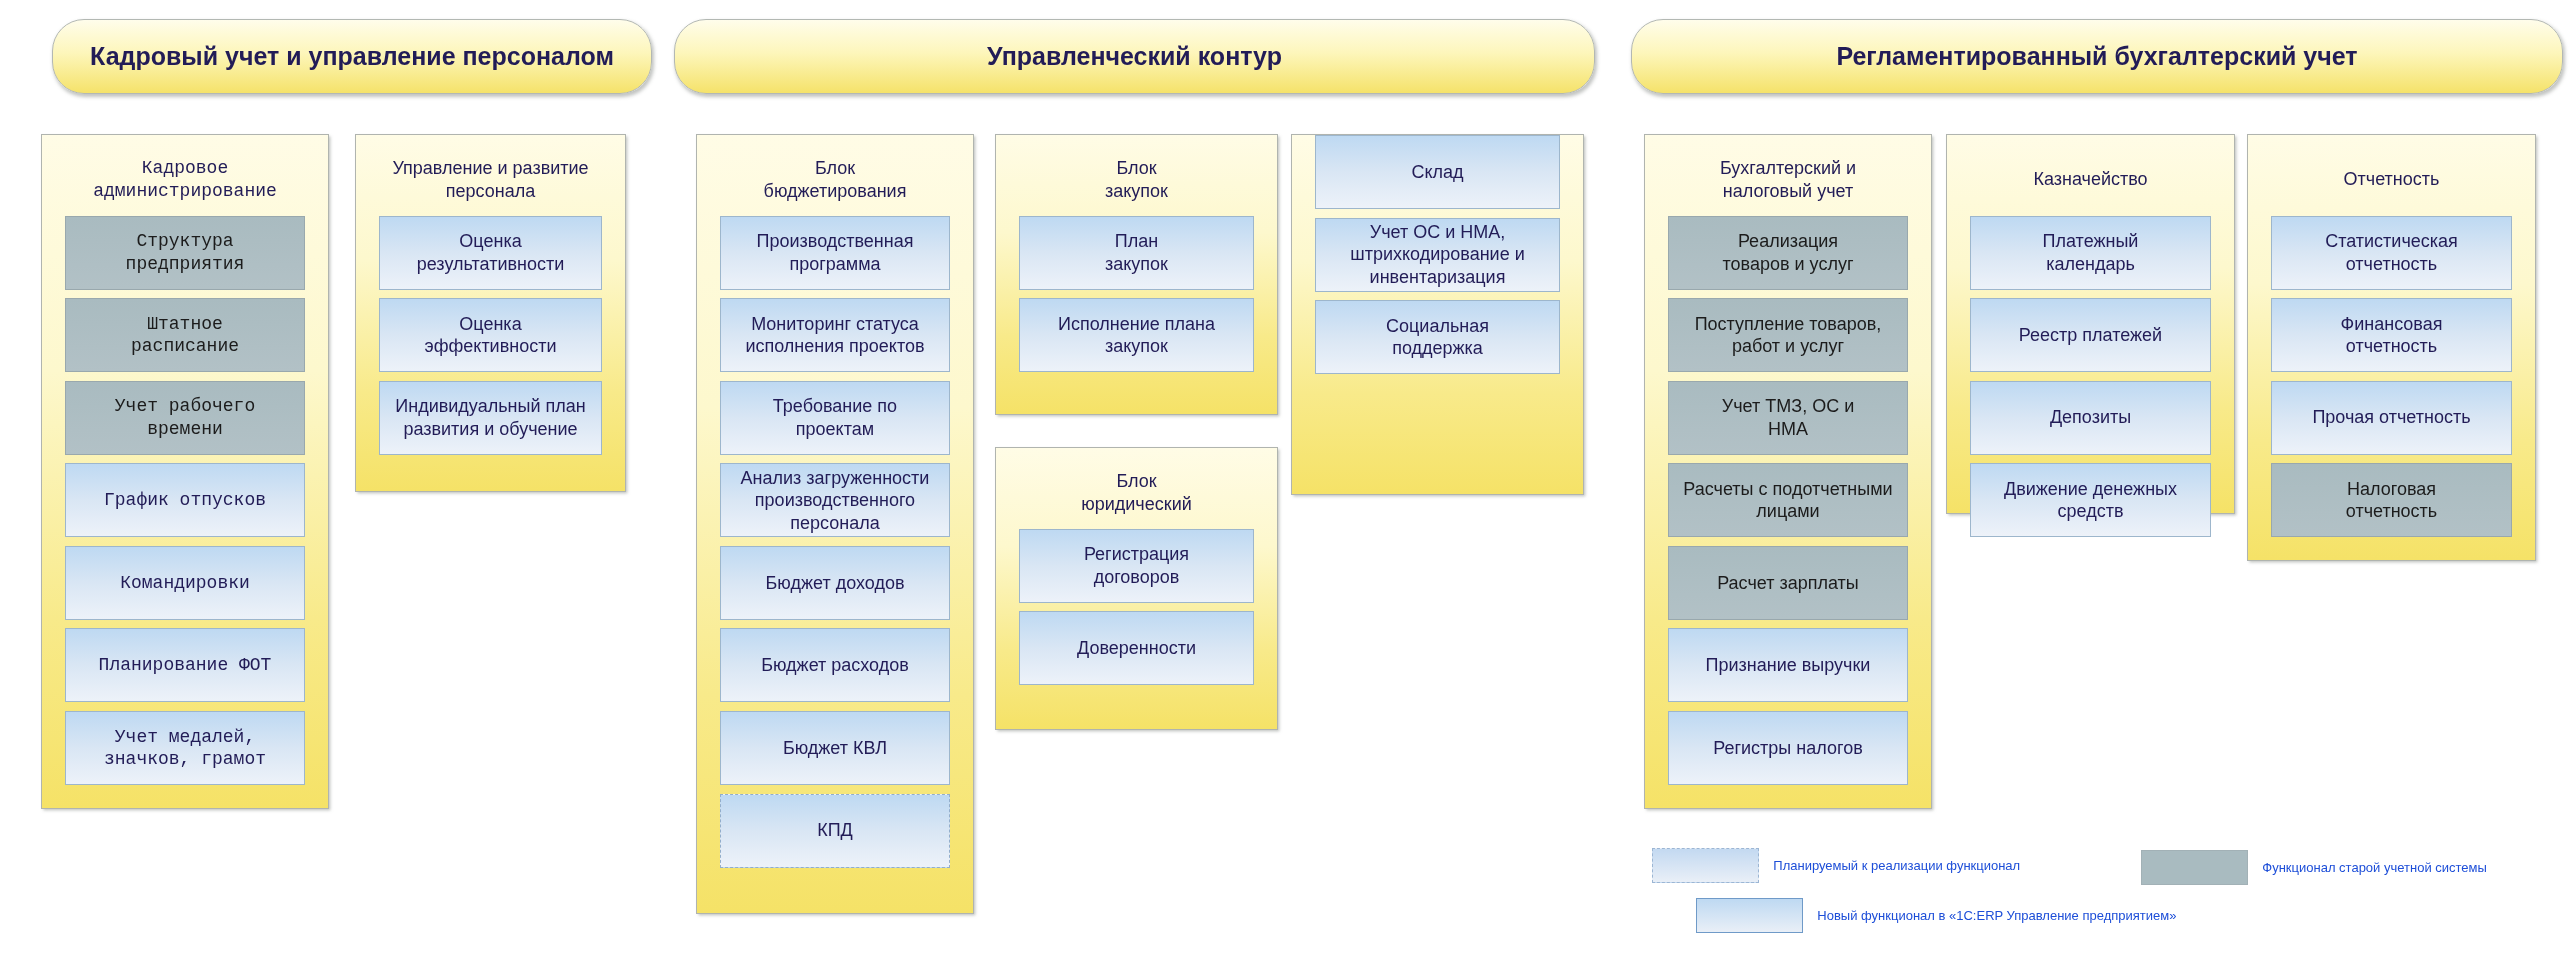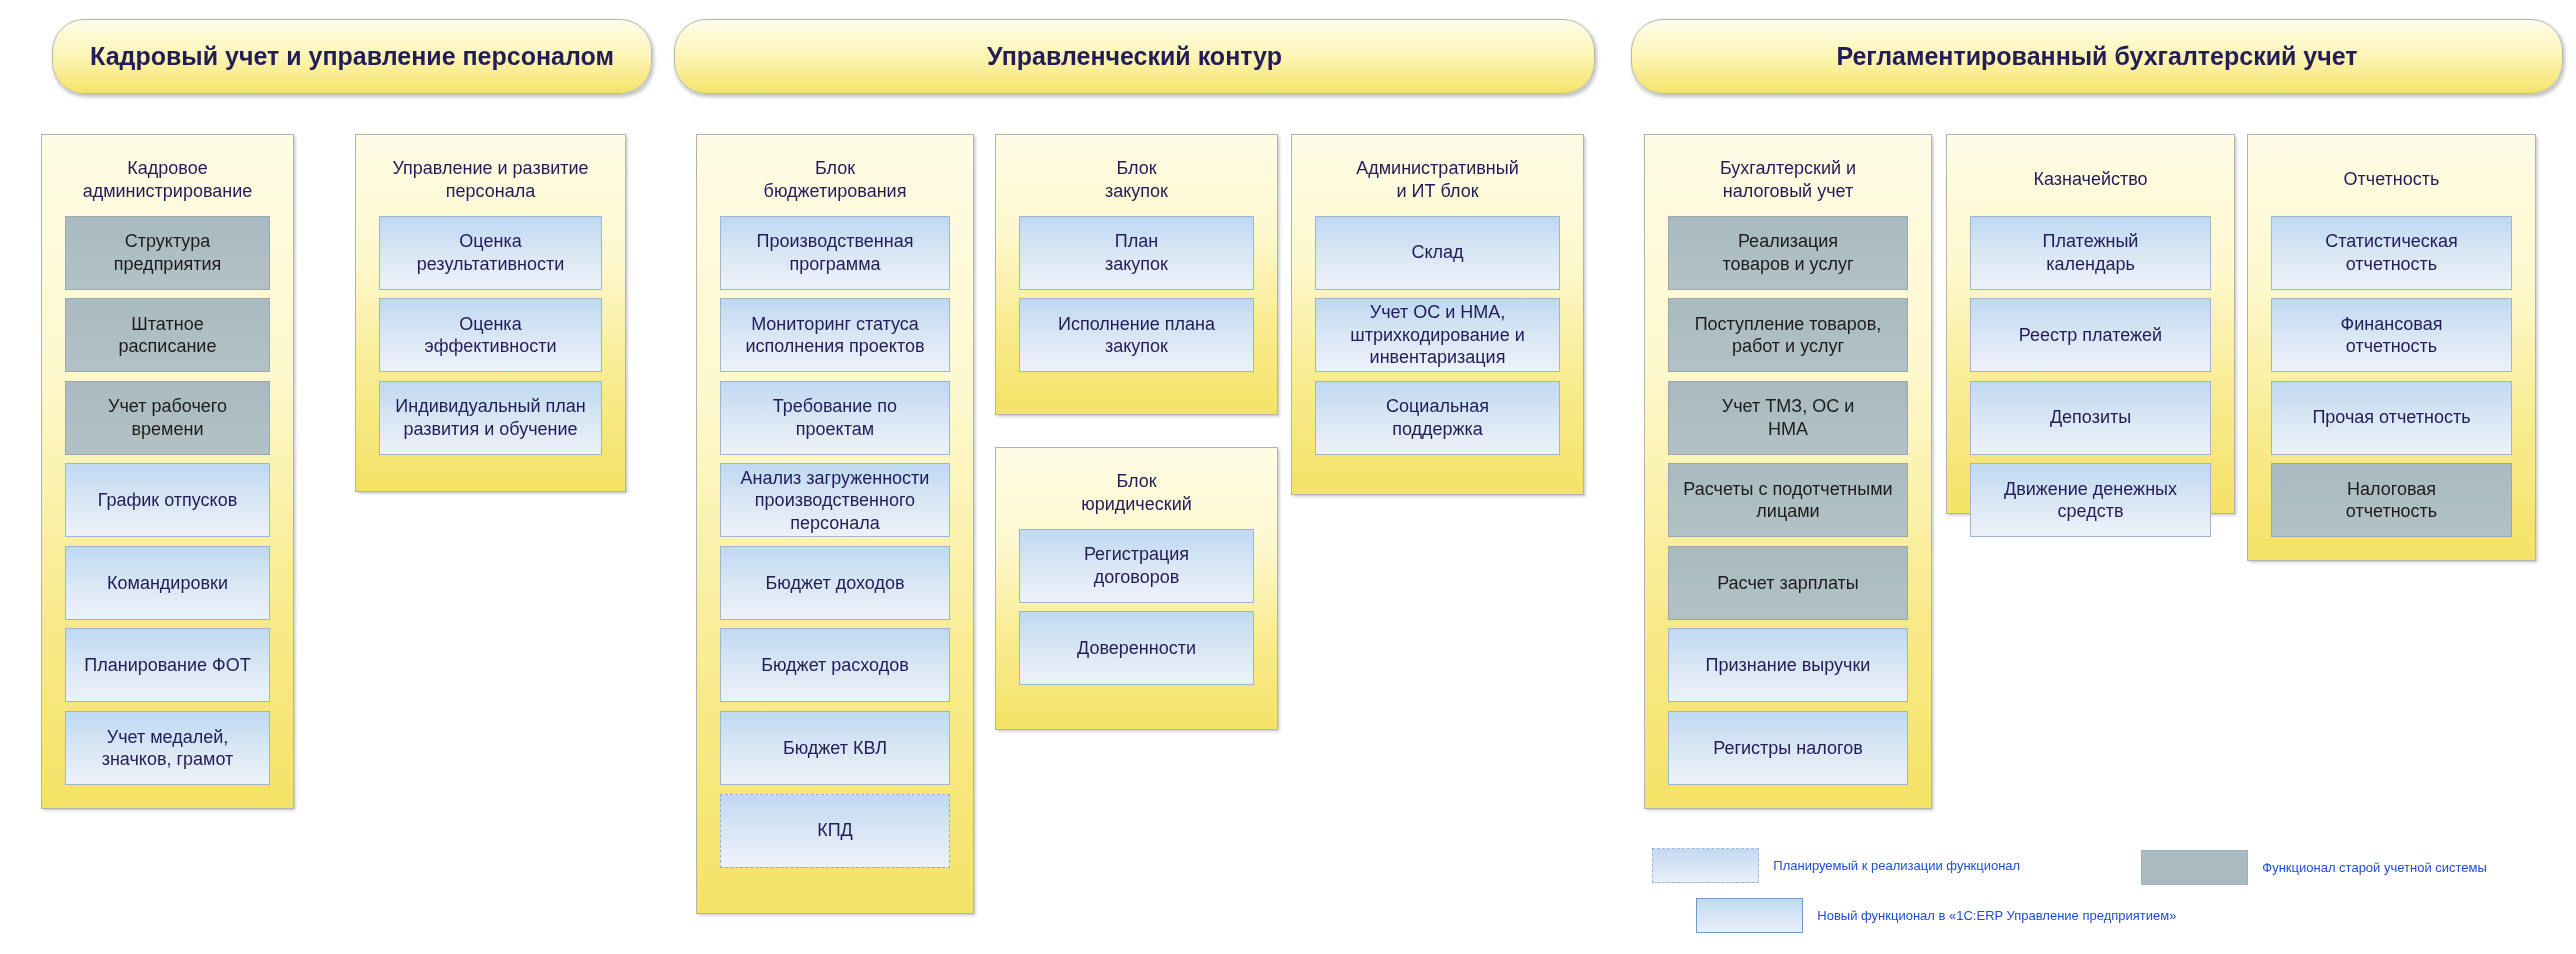--- a/index.html
+++ b/index.html
@@ -18,21 +18,21 @@
   }
   .hdr1{left:52px;top:19px;width:598px;}
   .hdr2{left:674px;top:19px;width:919px;}
   .hdr3{left:1631px;top:19px;width:930px;}
   
   .panel{
     position:absolute;border:1px solid #b0b4af;box-sizing:border-box;
     background:linear-gradient(180deg,#fffce6 0%,#fdf8cd 35%,#f8ea8a 72%,#f5e267 100%);
     box-shadow:1.9px 1.9px 2.9px rgba(140,145,140,0.55);
   }
-  .p1{left:41px;top:134px;width:253px;height:675px;}
+  .p1{left:41px;top:134px;width:288px;height:675px;font-family:Liberation Mono, monospace;}
   .p2{left:355px;top:134px;width:271px;height:358px;}
   .p3{left:696px;top:134px;width:278px;height:780px;}
   .p4{left:995px;top:134px;width:283px;height:281px;}
   .p5{left:995px;top:447px;width:283px;height:283px;}
   .p6{left:1291px;top:134px;width:293px;height:361px;}
   .p7{left:1644px;top:134px;width:288px;height:675px;}
   .p8{left:1946px;top:134px;width:289px;height:380px;}
   .p9{left:2247px;top:134px;width:289px;height:427px;}
   .panel-title{
     height:71px;margin-top:9.5px;display:flex;align-items:center;justify-content:center;
@@ -142,22 +142,20 @@
 <div class="panel p5">
   <div class="panel-title">Блок
 юридический</div>
   <div class="item-list">
       <div class="item new">Регистрация
 договоров</div>
       <div class="item new">Доверенности</div>
     </div>
 </div>
 <div class="panel p6">
-  <div class="panel-title">Административный
-и ИТ блок</div>
   <div class="item-list">
       <div class="item new">Склад</div>
       <div class="item new">Учет ОС и НМА,
 штрихкодирование и
 инвентаризация</div>
       <div class="item new">Социальная
 поддержка</div>
     </div>
 </div>
 

